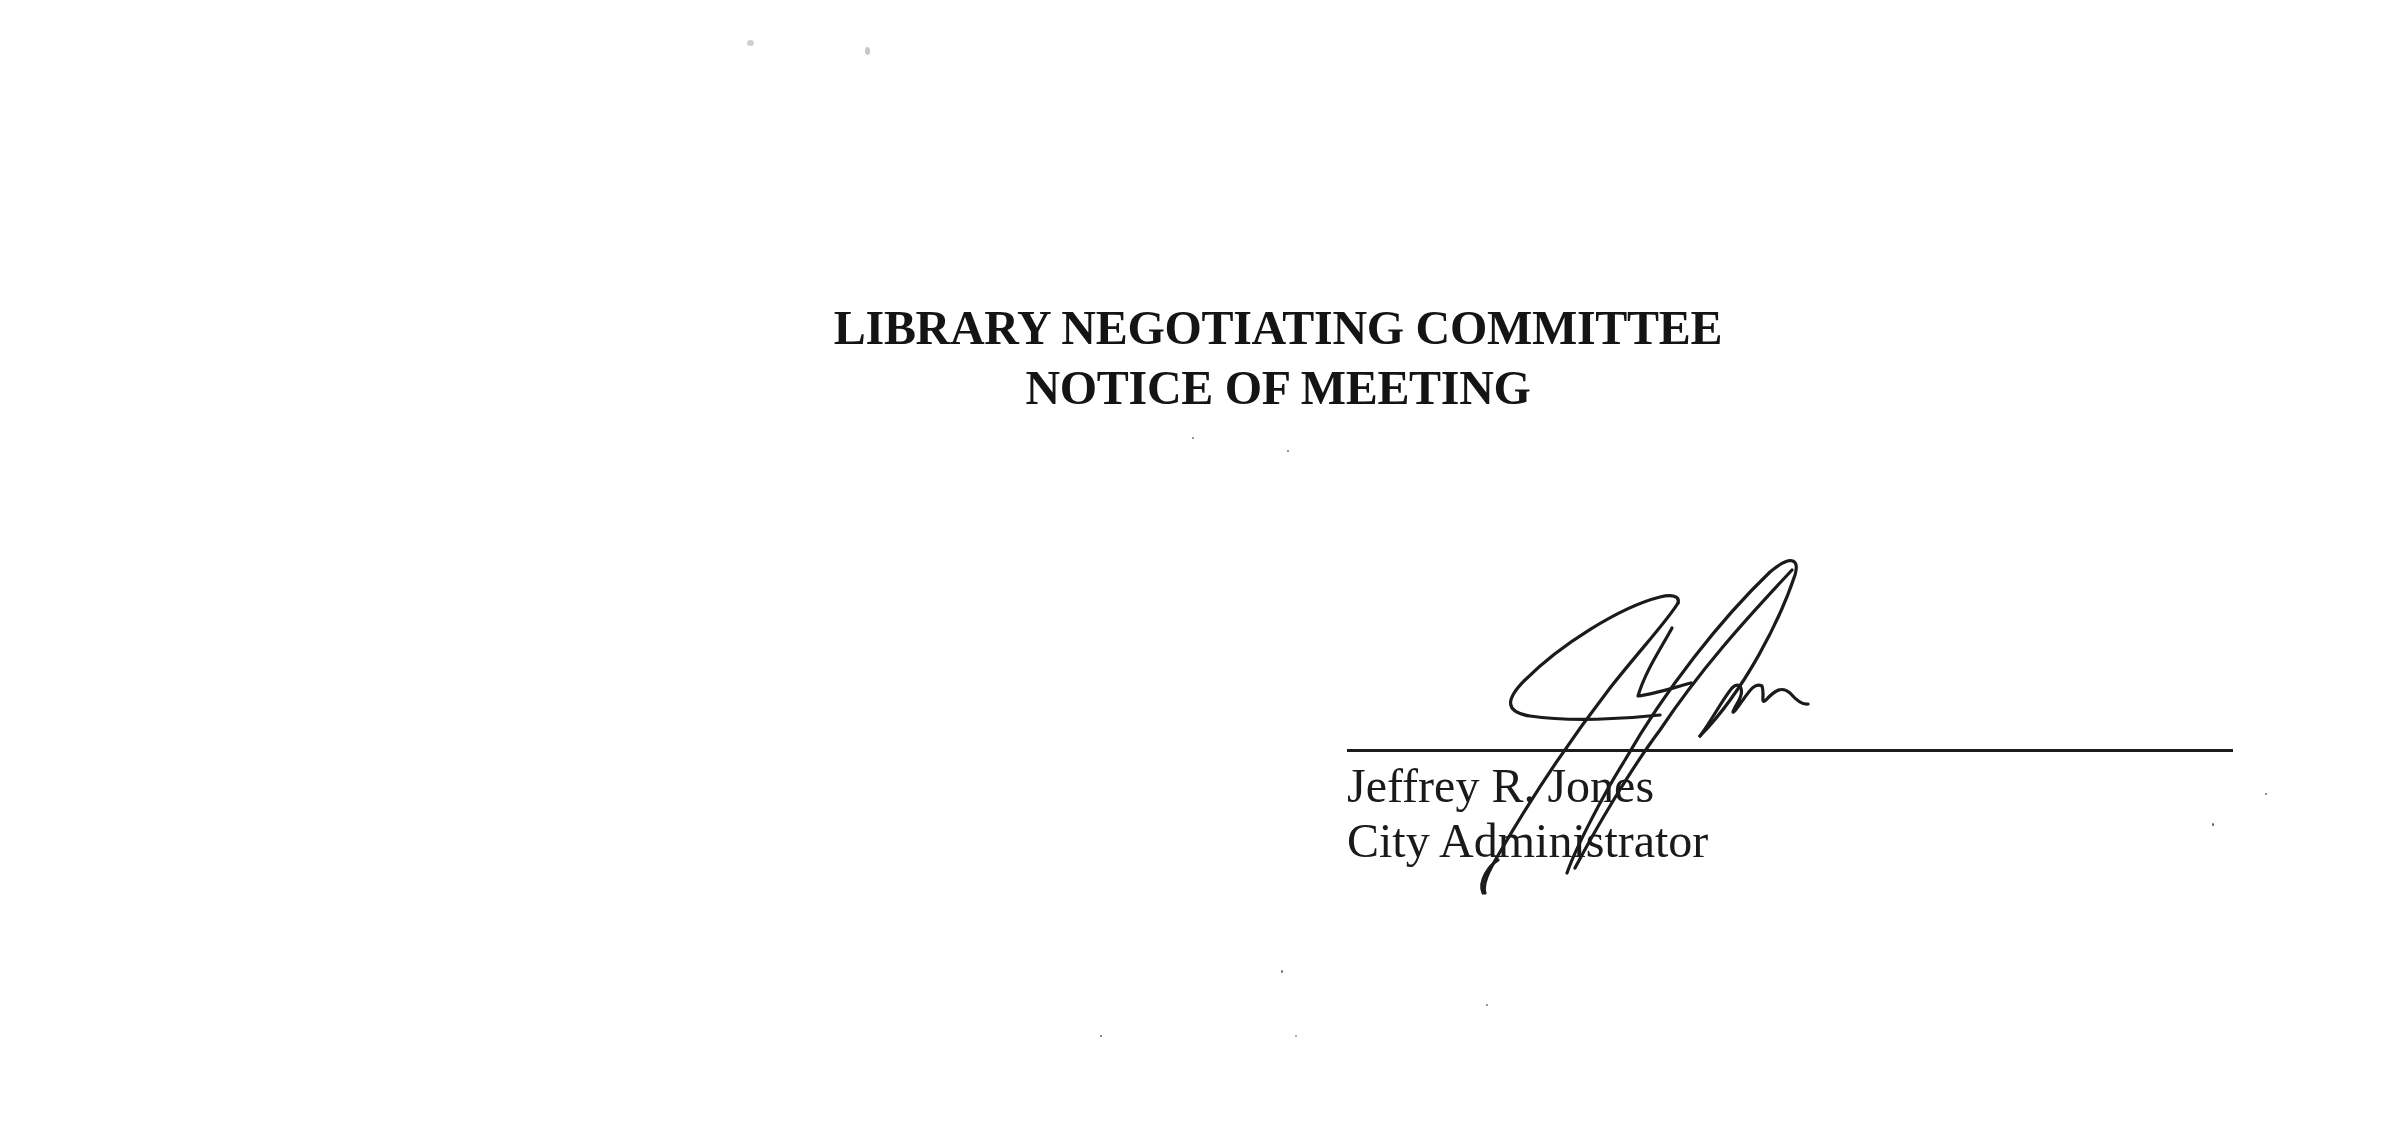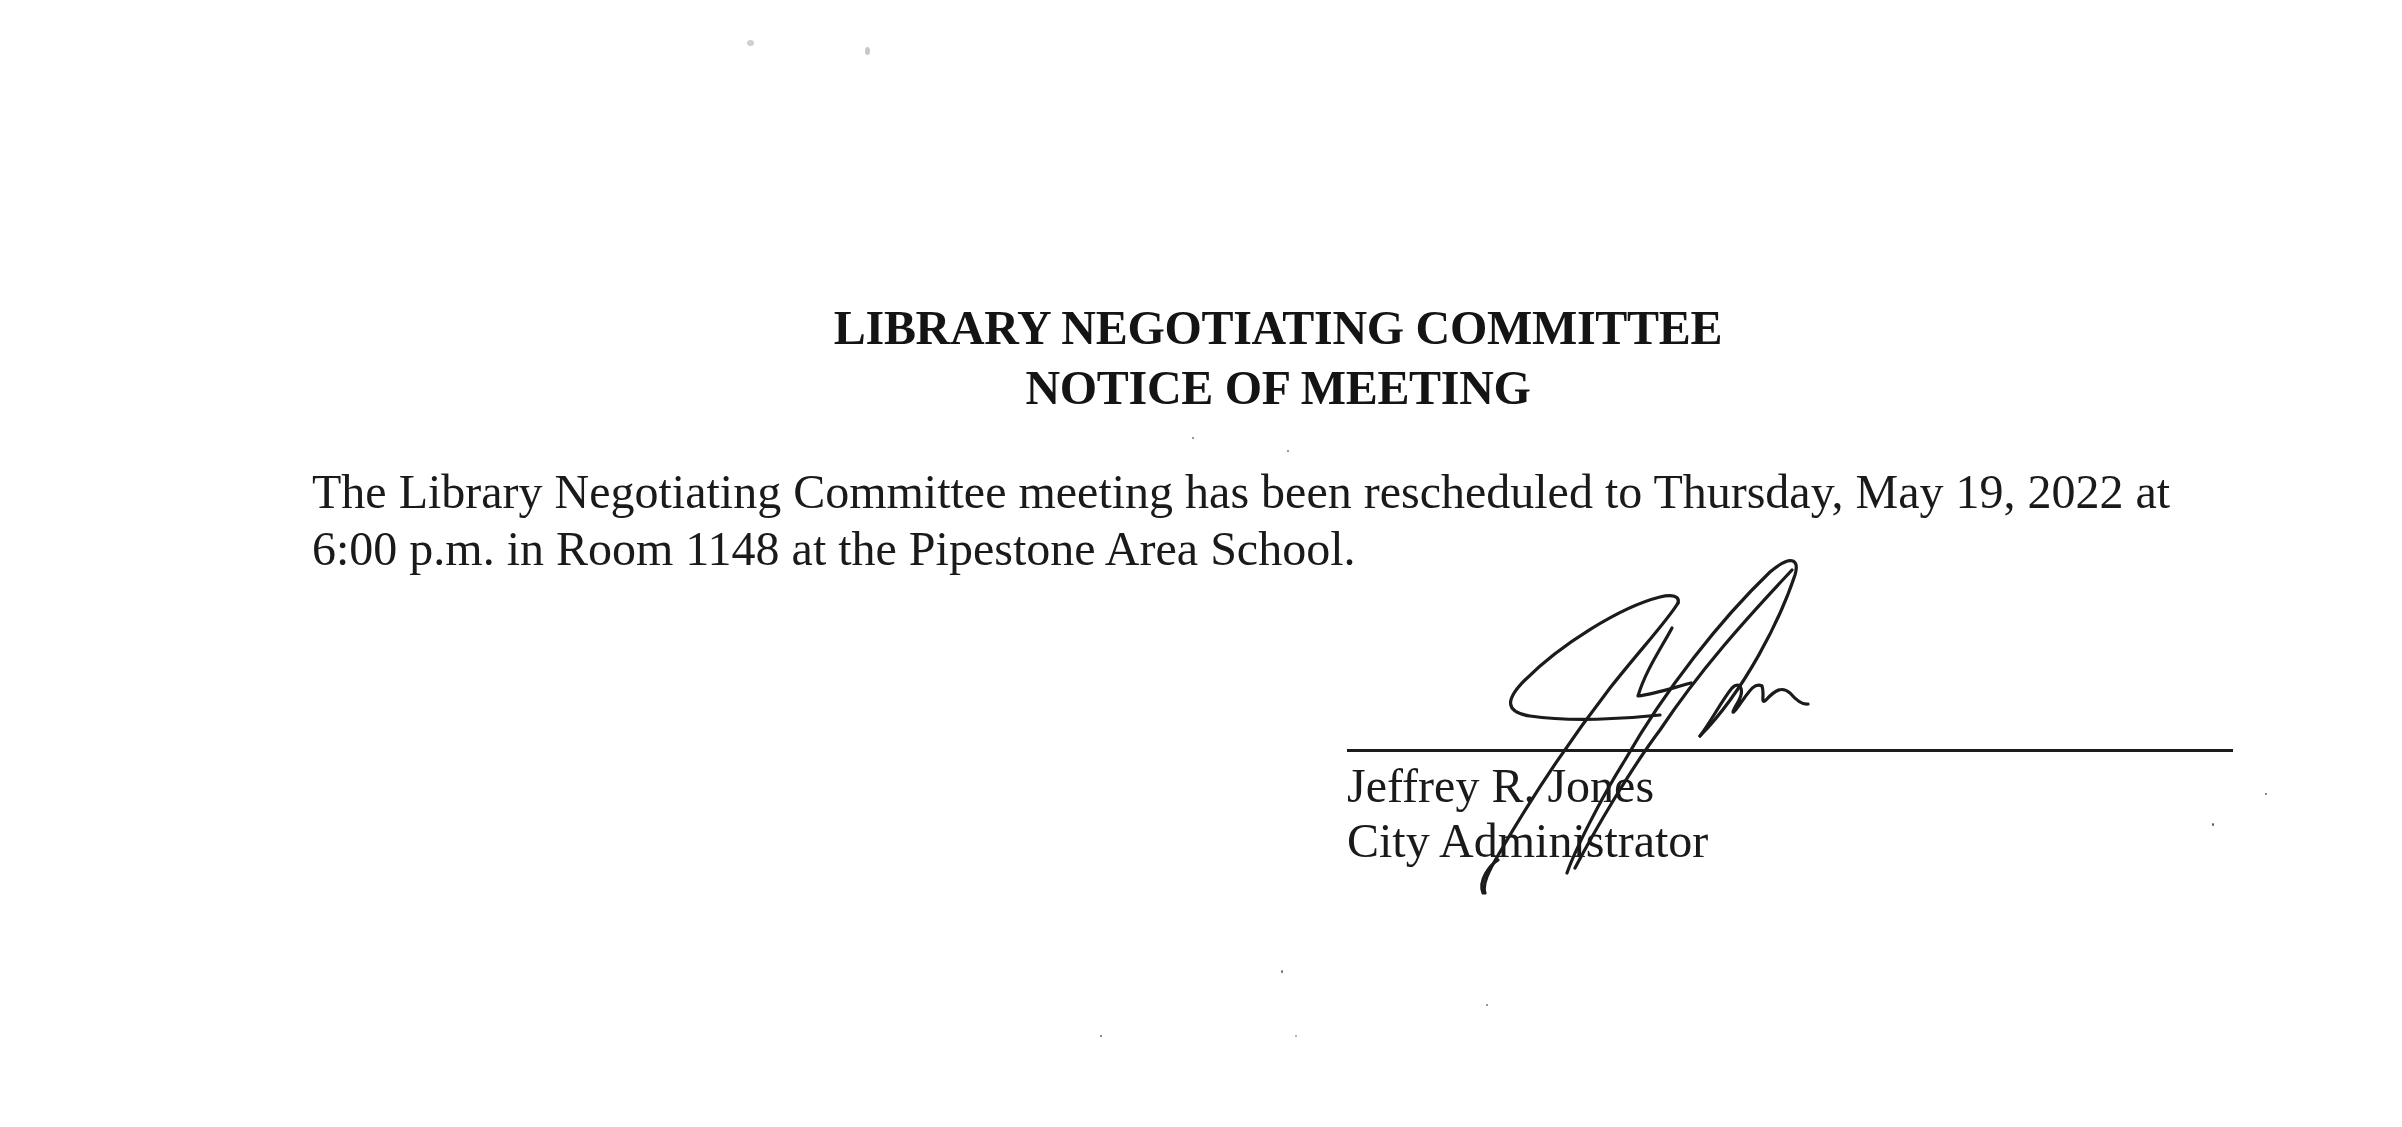--- a/index.html
+++ b/index.html
@@ -91,24 +91,20 @@
   <div class="speck" style="left:1100px;top:1035px;width:2px;height:2px;background:#666;"></div>
   <div class="speck" style="left:1281px;top:970px;width:2px;height:3px;background:#666;"></div>
   <div class="speck" style="left:1295px;top:1035px;width:2px;height:2px;background:#999;"></div>
   <div class="speck" style="left:1486px;top:1004px;width:2px;height:2px;background:#777;"></div>
 
   <div class="title-block">
     <div class="title-line">LIBRARY NEGOTIATING COMMITTEE</div>
     <div class="title-line">NOTICE OF MEETING</div>
   </div>
 
-  <div class="body-text">
-    <span class="body-line">The Library Negotiating Committee meeting has been rescheduled to Thursday, May 19, 2022 at</span>
-    <span class="body-line">6:00 p.m. in Room 1148 at the Pipestone Area School.</span>
-  </div>
 
   <div class="sig-line"></div>
 
   <div class="signer">
     <div>Jeffrey R. Jones</div>
     <div>City Administrator</div>
   </div>
 
   <svg class="signature" viewBox="0 0 2402 1127" xmlns="http://www.w3.org/2000/svg">
     <g fill="none" stroke="#1b1b1b" stroke-width="3.2" stroke-linecap="round" stroke-linejoin="round">

